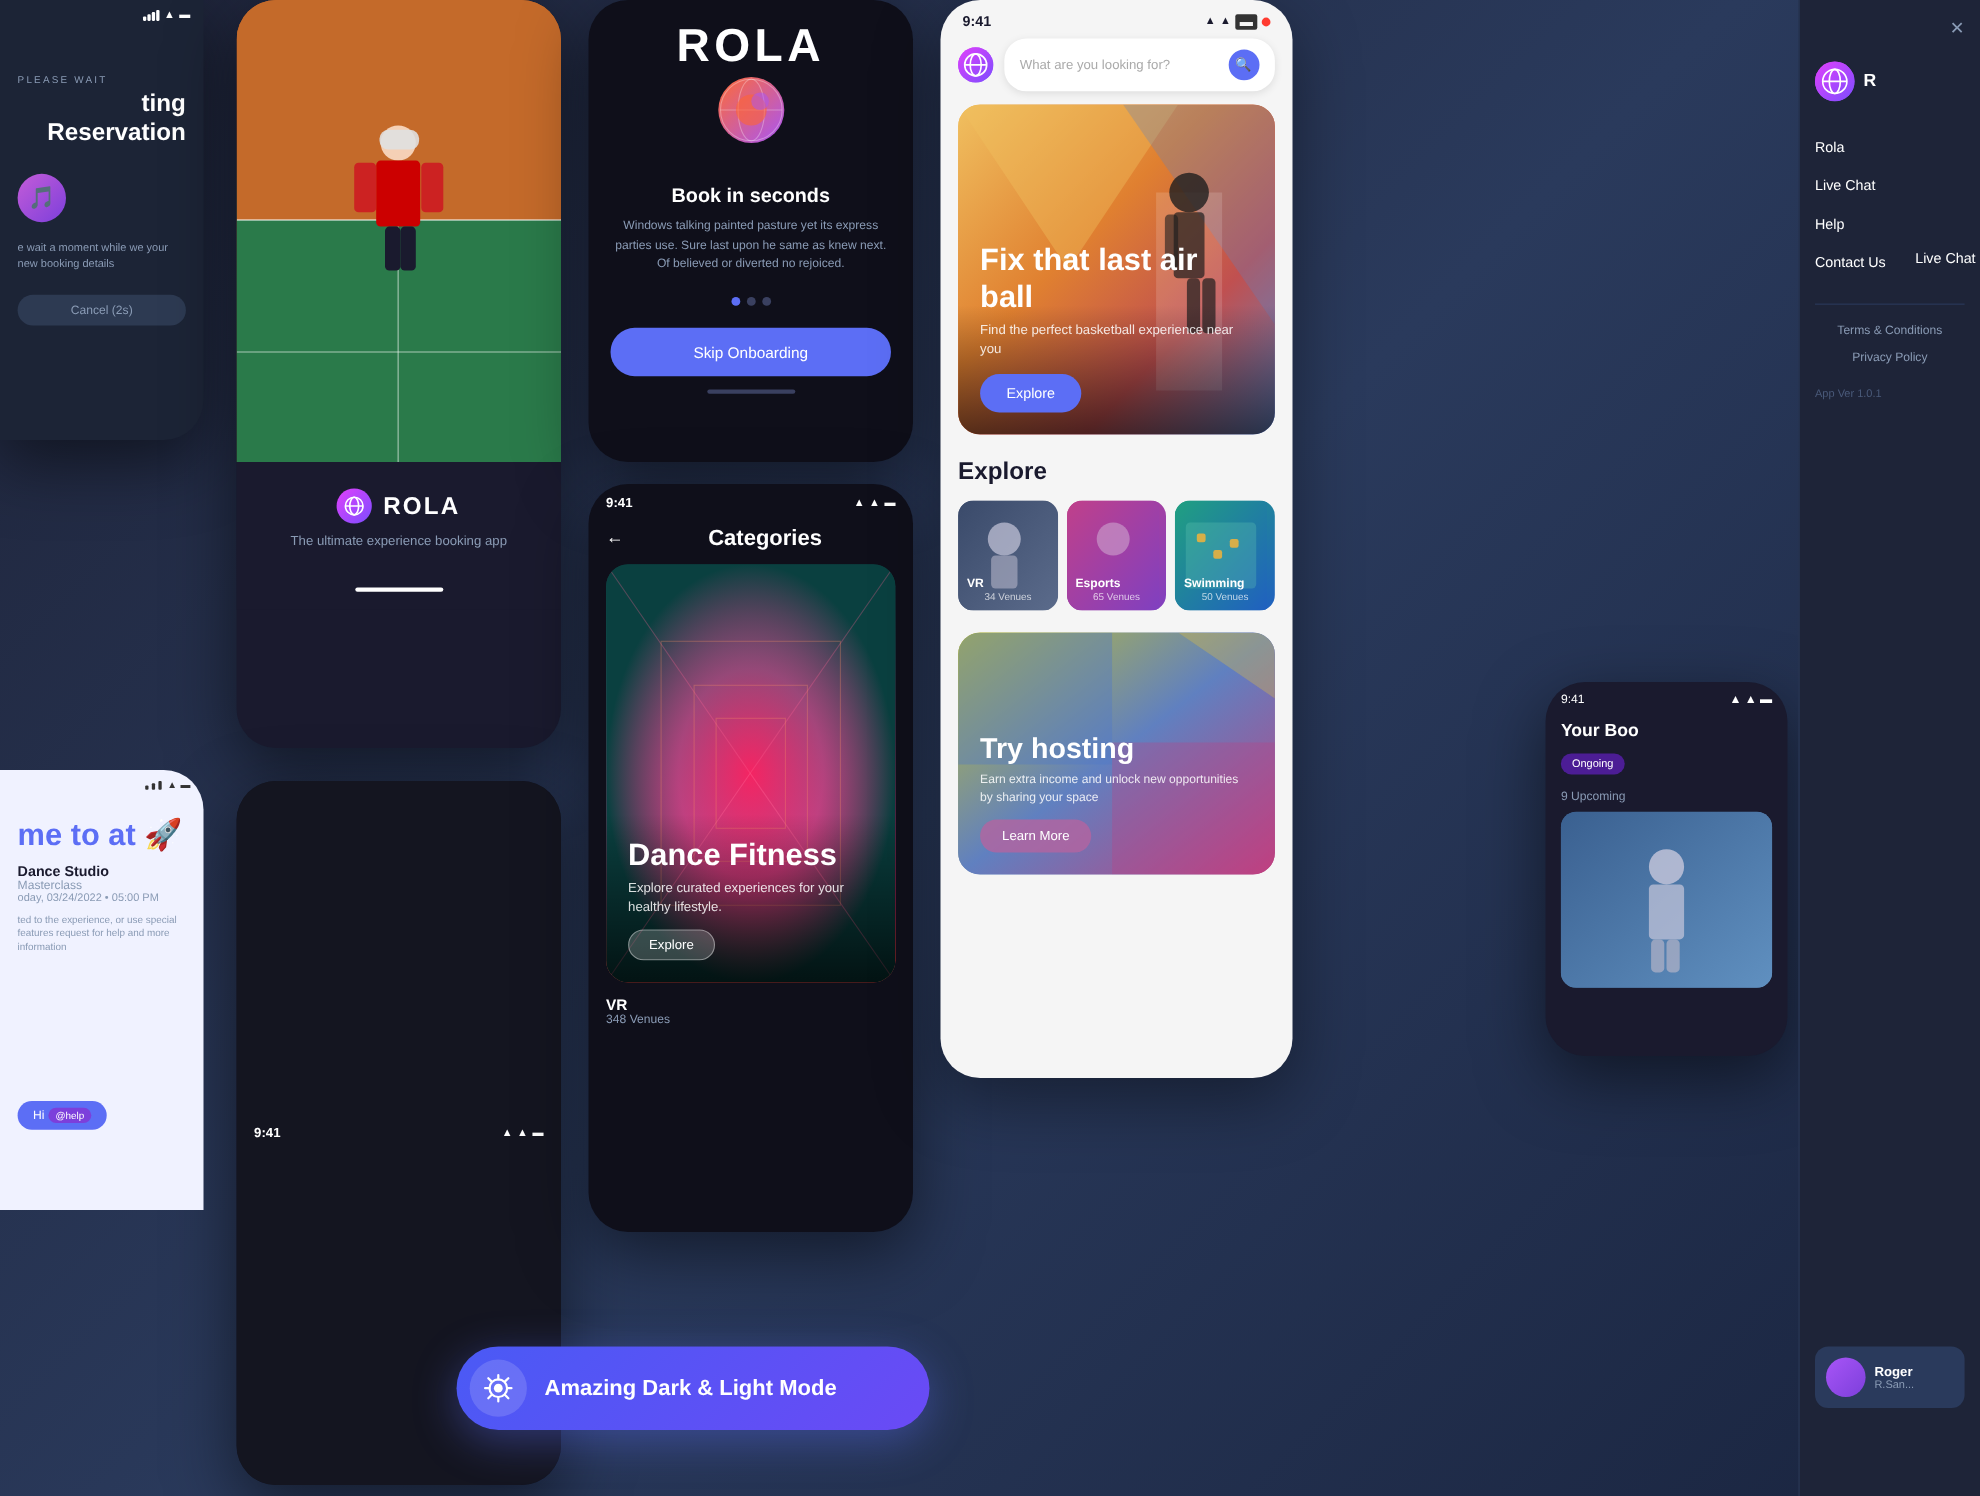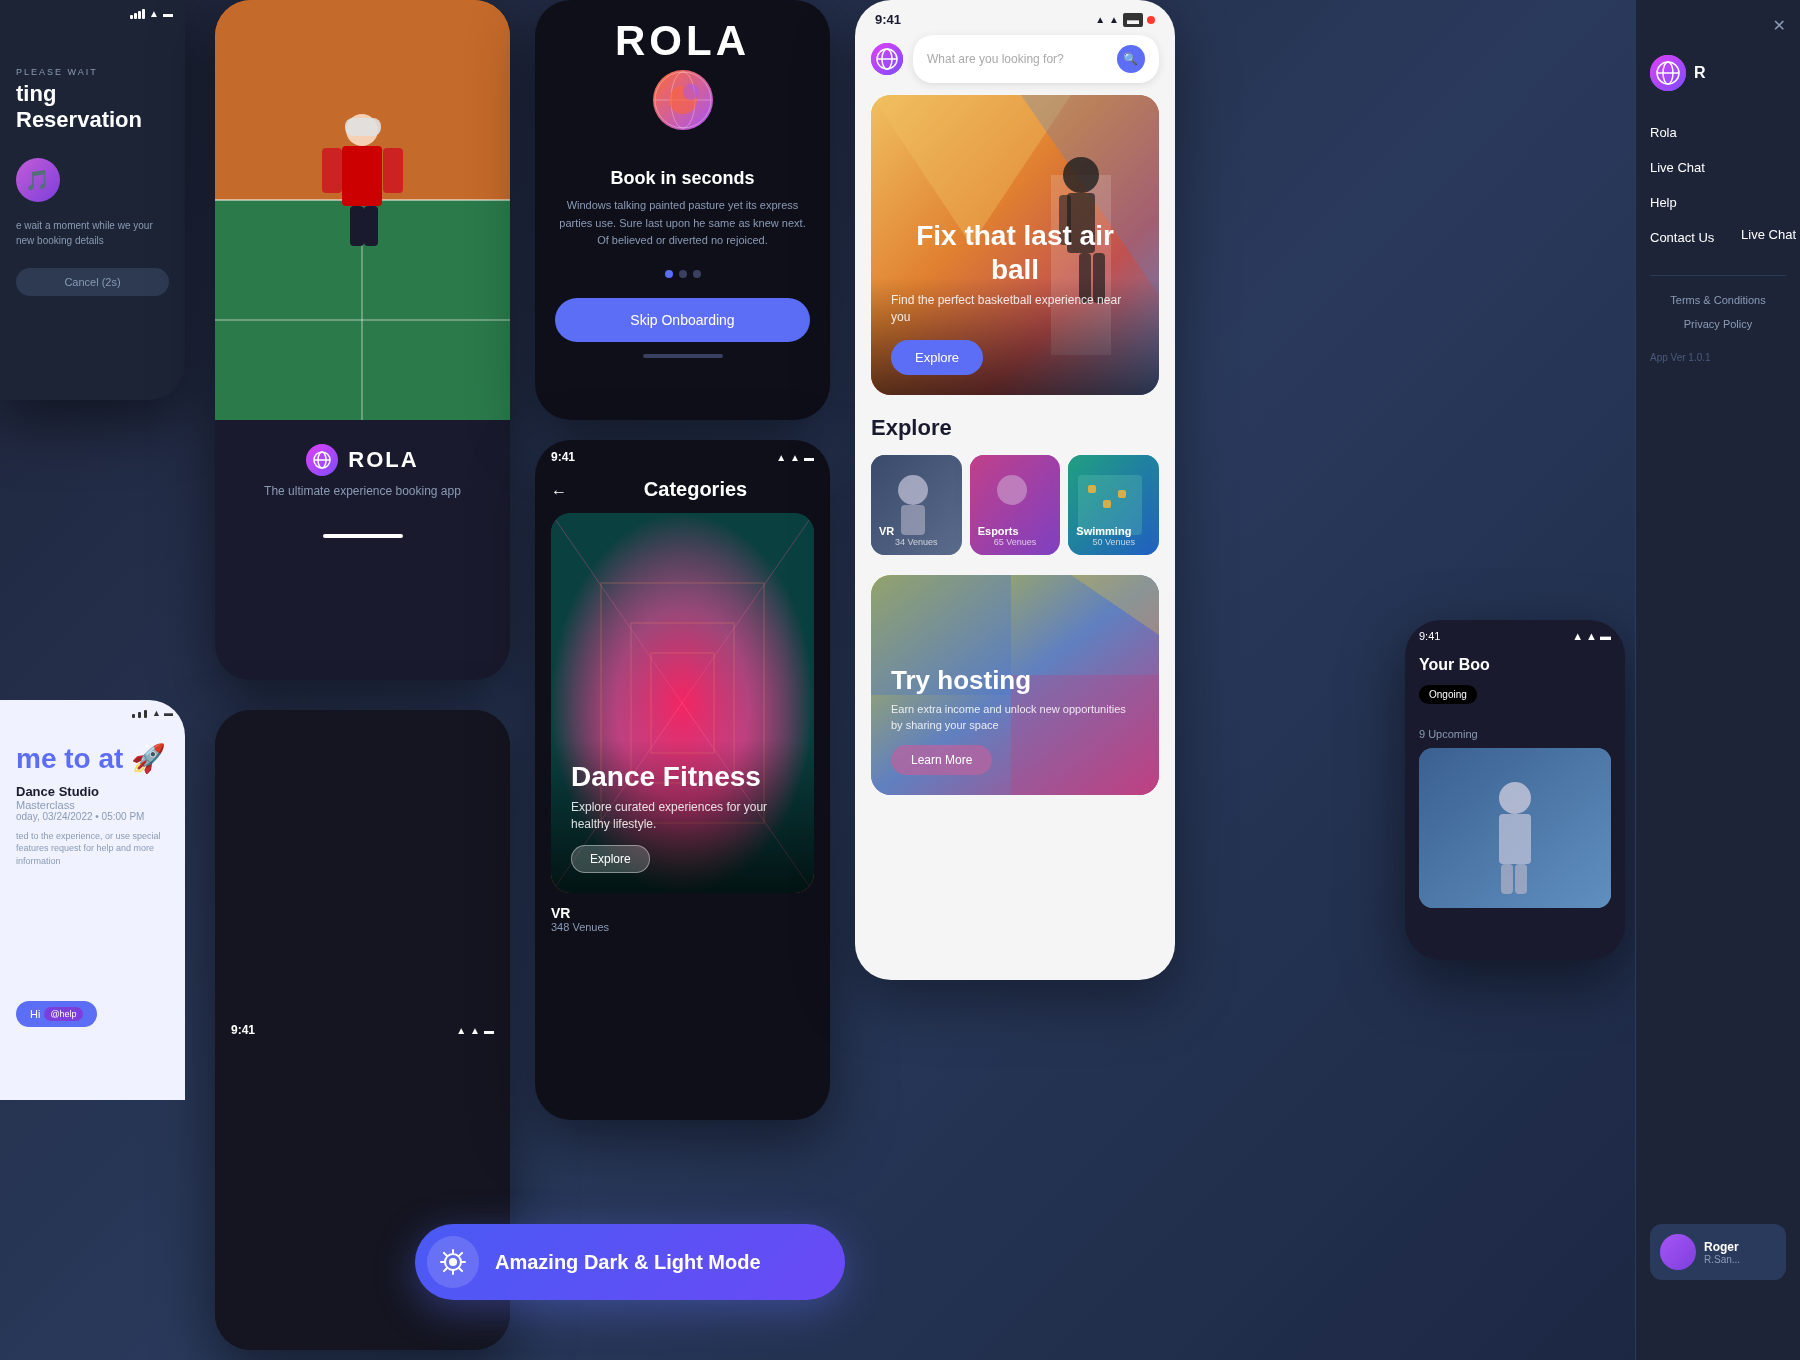--- a/index.html
+++ b/index.html
@@ -45,21 +45,21 @@
       gap: 4px;
     }
     .signal-dots { display: flex; gap: 1px; align-items: flex-end; }
     .signal-dot { width: 3px; background: #fff; border-radius: 1px; }
     .wifi-icon, .battery-icon { color: #fff; font-size: 10px; }
     .phone-reservation .content {
       padding: 40px 16px 20px;
       color: white;
     }
     .please-wait { font-size: 9px; color: #8a9bb5; letter-spacing: 2px; text-transform: uppercase; }
-    .reservation-title { font-size: 22px; font-weight: 700; color: white; margin-top: 4px; line-height: 1.2; }
+    .reservation-title { font-size: 22px; font-weight: 700; color: white; margin-top: 4px; line-height: 1.2; text-align: right; }
     .avatar-circle {
       width: 44px; height: 44px; border-radius: 50%;
       background: linear-gradient(135deg, #c45cd8, #7c3fdb);
       display: flex; align-items: center; justify-content: center;
       margin: 24px 0 16px;
     }
     .wait-text { font-size: 10px; color: #8a9bb5; line-height: 1.5; }
     .cancel-btn {
       margin-top: 20px;
       background: #2d3a52;
@@ -312,21 +312,21 @@
       height: 300px;
       position: relative;
       background: linear-gradient(135deg, #f0c060 0%, #e08030 30%, #c05050 60%, #6080c0 100%);
     }
     .hero-overlay {
       position: absolute;
       bottom: 0; left: 0; right: 0;
       padding: 20px;
       background: linear-gradient(0deg, rgba(0,0,0,0.6) 0%, transparent 60%);
     }
-    .hero-title { color: white; font-size: 28px; font-weight: 800; line-height: 1.2; margin-bottom: 6px; text-align: center; }
+    .hero-title { color: white; font-size: 28px; font-weight: 800; line-height: 1.2; margin-bottom: 6px; }
     .hero-desc { color: rgba(255,255,255,0.85); font-size: 12px; line-height: 1.4; margin-bottom: 14px; }
     .hero-explore-btn {
       background: #5c6ef5; color: white;
       border: none; border-radius: 20px;
       padding: 10px 24px; font-size: 13px;
       cursor: pointer;
     }
     .explore-section { padding: 20px 16px 12px; }
     .explore-title { color: #1a1a2e; font-size: 22px; font-weight: 700; margin-bottom: 14px; }
     .category-grid { display: flex; gap: 8px; }
@@ -451,26 +451,26 @@
       display: flex; justify-content: space-between; align-items: center;
       padding: 10px 14px;
       color: white; font-size: 11px;
     }
     .booking-title-row {
       padding: 4px 14px 10px;
     }
     .your-booking { color: white; font-size: 16px; font-weight: 700; }
     .ongoing-badge {
       display: inline-block;
-      background: #000000;
+      background: #4c1d95;
       color: white;
       font-size: 10px;
       padding: 4px 10px;
       border-radius: 12px;
-      margin-bottom: 24px;
+      margin-bottom: 14px;
     }
     .upcoming-text { color: #8a9bb5; font-size: 11px; }
     .booking-image {
       margin: 0 14px;
       border-radius: 14px;
       height: 160px;
       background: linear-gradient(135deg, #3a6090, #6090c0);
       overflow: hidden;
     }
 

